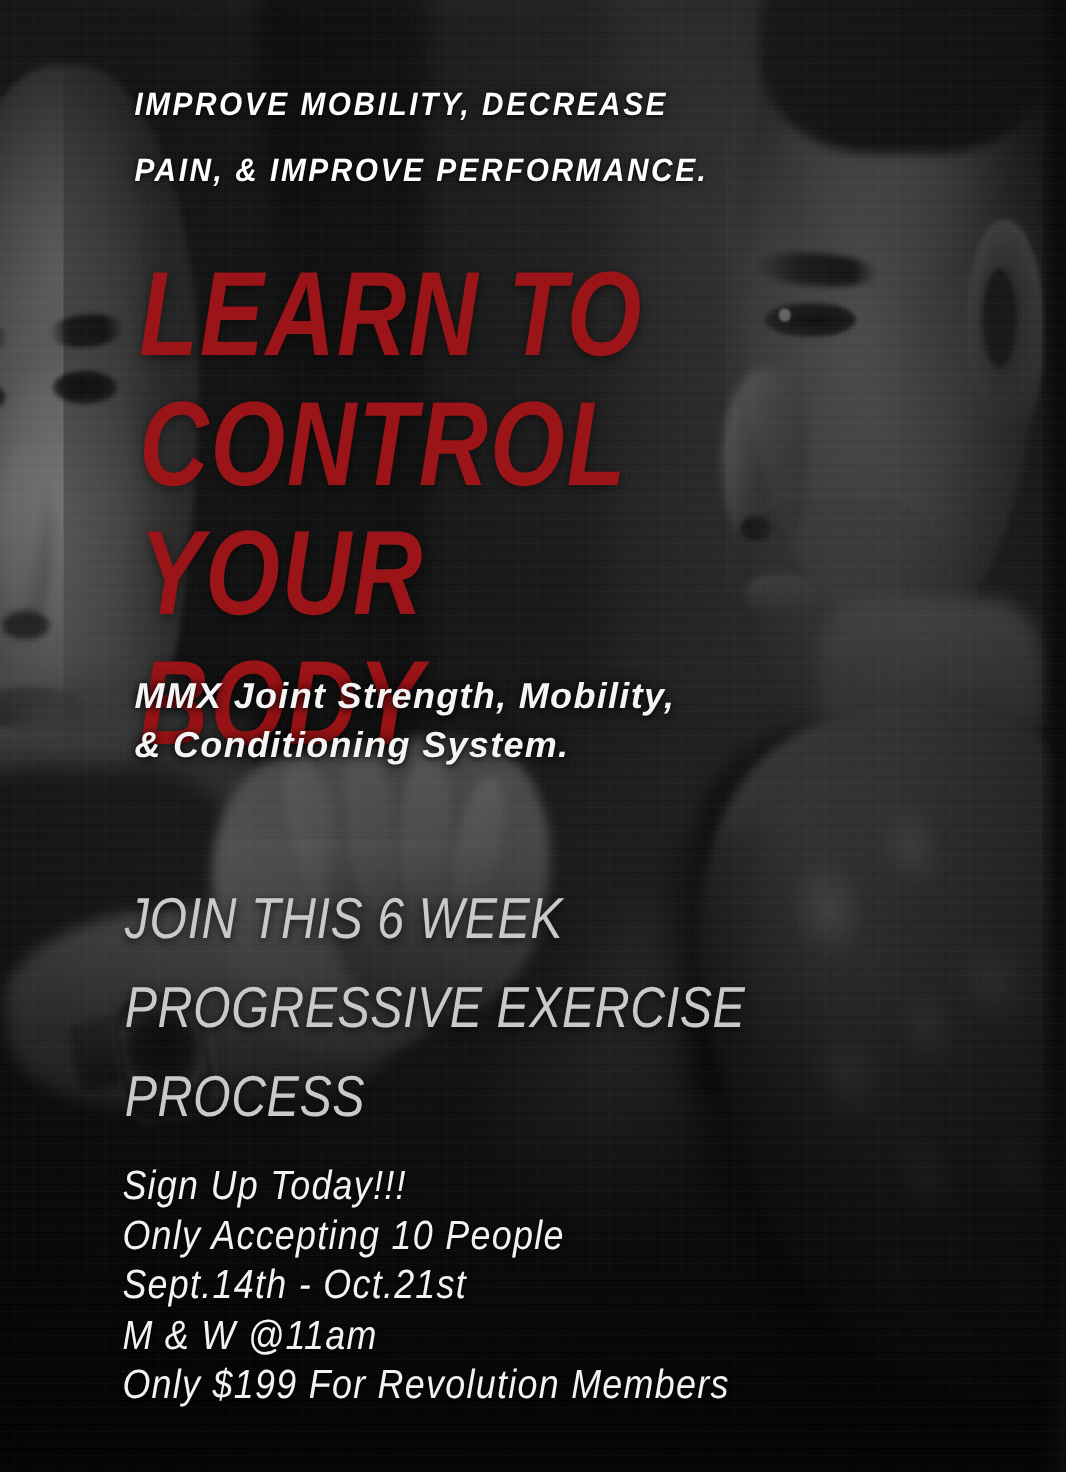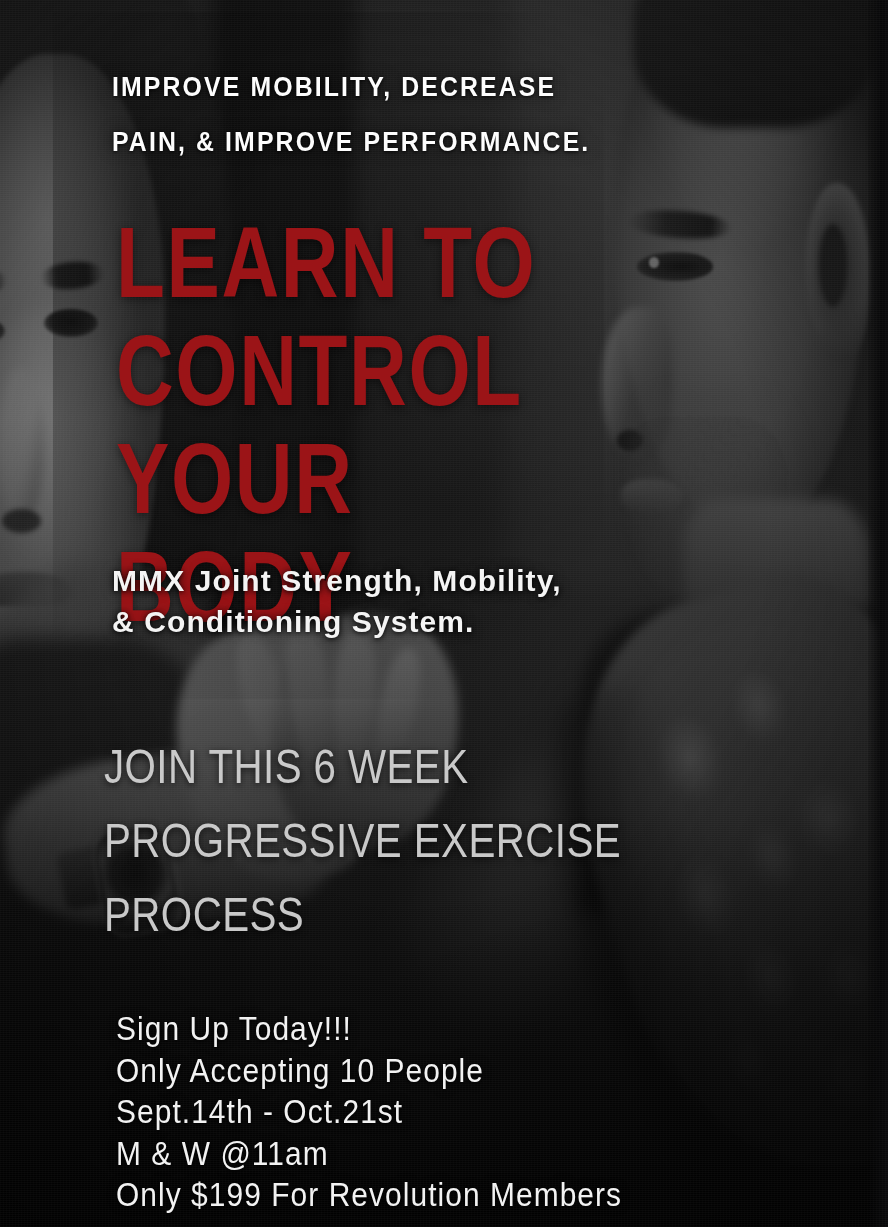--- a/index.html
+++ b/index.html
@@ -489,20 +489,21 @@
     background-image:
       repeating-linear-gradient(0deg, rgba(255,255,255,.5) 0 1px, rgba(0,0,0,0) 1px 2px),
       repeating-linear-gradient(90deg, rgba(255,255,255,.35) 0 1px, rgba(0,0,0,0) 1px 3px);
   }
 
   
   .content {
     position: absolute;
     inset: 0;
     z-index: 5;
+    font-style: italic;
   }
 
   .kicker {
     position: absolute;
     left: 112px;
     top: 60px;
     width: 600px;
     color: #fdfdfd;
     font-family: "Liberation Sans", sans-serif;
     font-weight: 700;
@@ -563,23 +564,22 @@
     text-transform: uppercase;
     transform: scaleX(.84);
     transform-origin: left top;
     white-space: pre-line;
     text-shadow: 0 2px 8px rgba(0,0,0,.7);
   }
 
   .details {
     position: absolute;
     left: 102px;
-    top: 1008px;
+    top: 968px;
     width: 640px;
-    margin-left: 14px;
   }
   .detail-line {
     color: #f2f2f2;
     font-family: "Liberation Sans Narrow", "Liberation Sans", sans-serif;
     font-weight: 400;
     font-size: 34px;
     line-height: 41.5px;
     letter-spacing: 1.2px;
     transform: scaleX(.88);
     transform-origin: left center;

